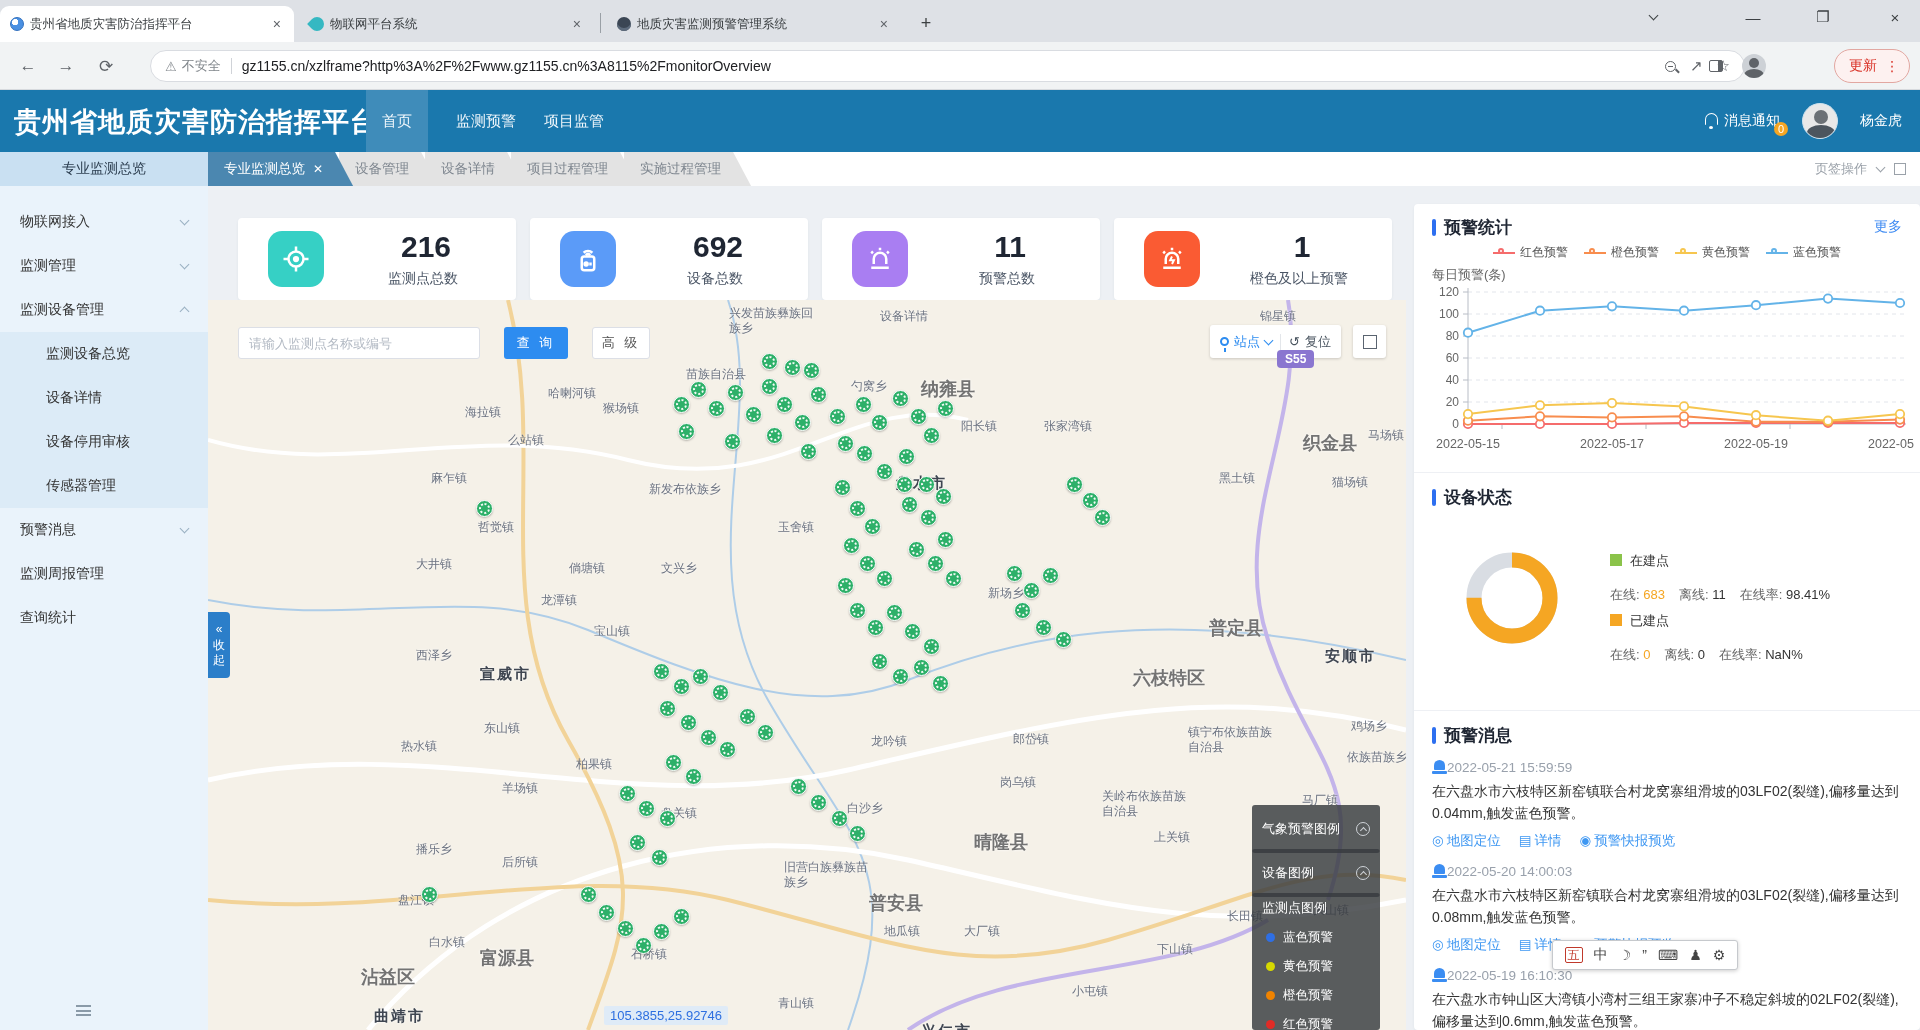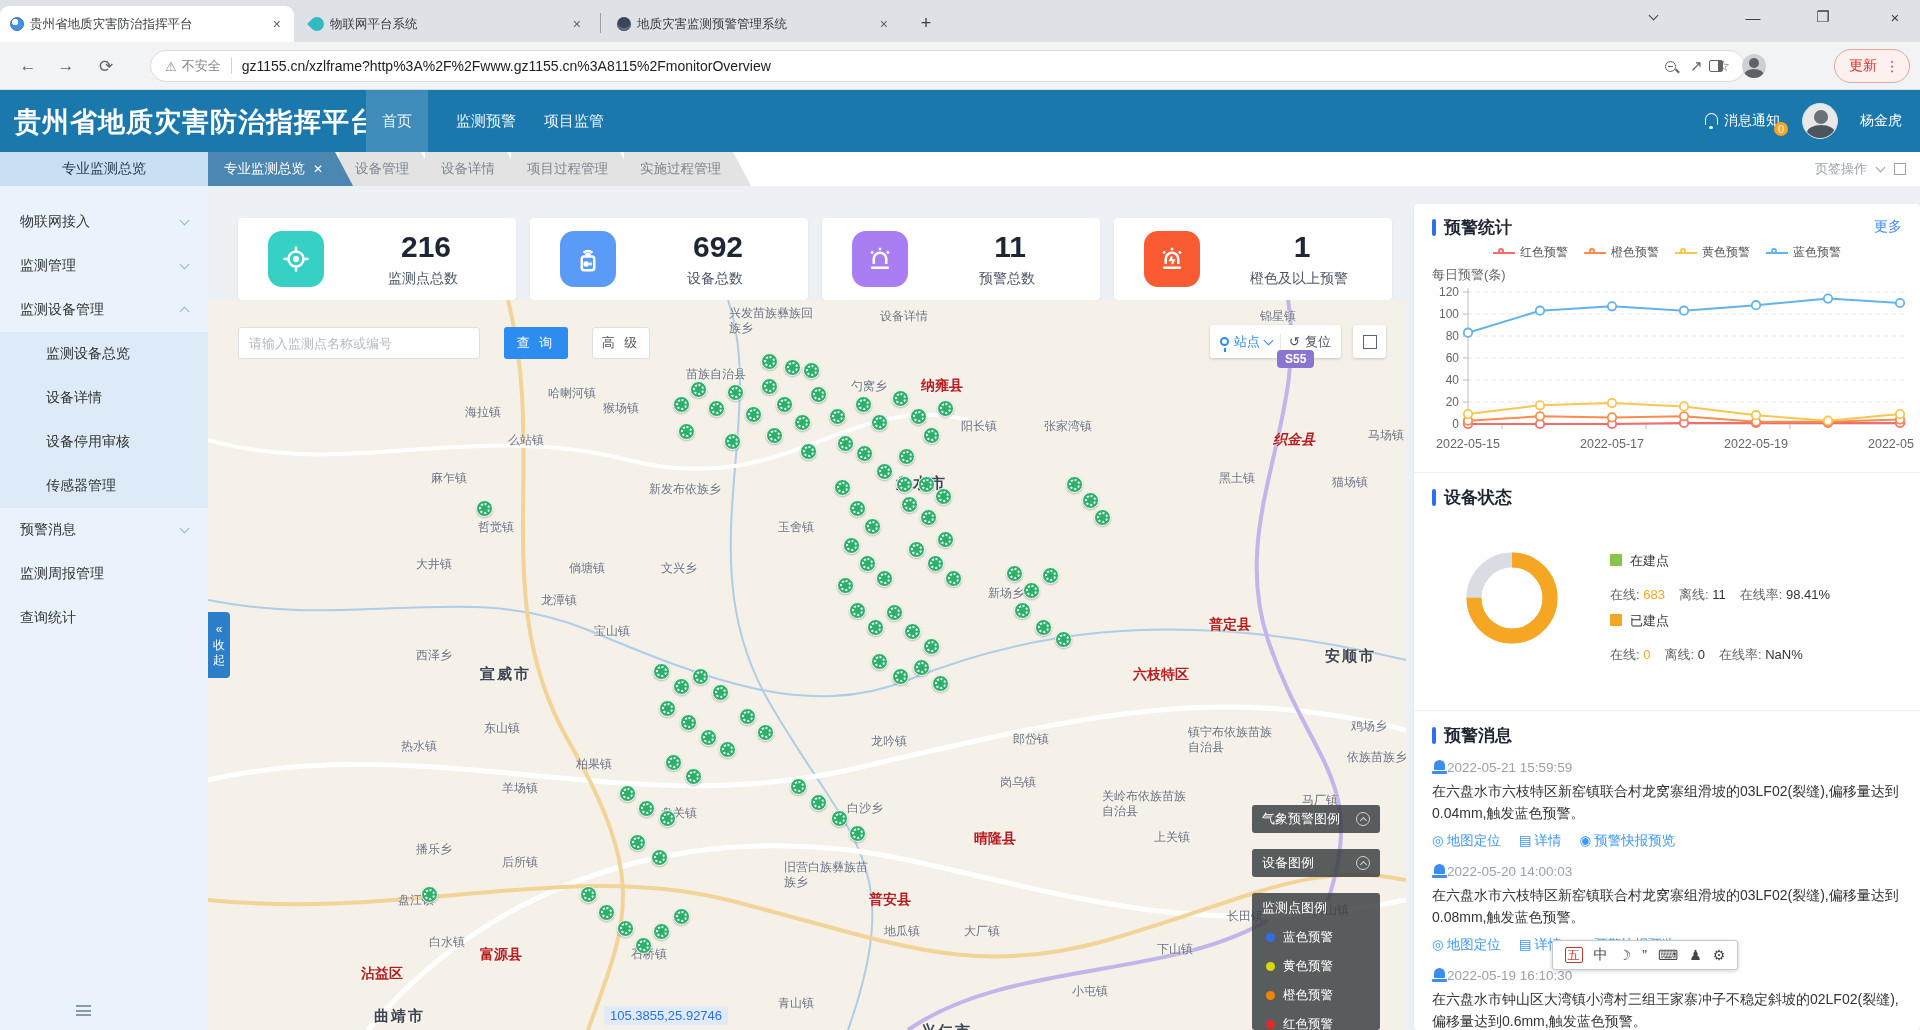--- a/index.html
+++ b/index.html
@@ -73,42 +73,42 @@
   .card{position:absolute;top:32px;width:278px;height:82px;background:#fff;border-radius:4px;box-shadow:0 1px 3px rgba(40,60,90,.06)}
   .stat-icon{position:absolute;left:30px;top:13px;width:56px;height:56px;border-radius:14px;display:flex;align-items:center;justify-content:center}
   .stat-icon svg{width:30px;height:30px}
   .card .num{position:absolute;left:110px;right:12px;top:12px;text-align:center;font-size:30px;font-weight:bold;color:#1f2633}
   .card .lb{position:absolute;left:100px;right:8px;top:52px;text-align:center;font-size:14px;color:#4a5565}
   
   .map{position:absolute;left:0;top:114px;width:1198px;height:730px;background:#f5f1e8;overflow:hidden}
   .map svg.roads{position:absolute;left:0;top:0}
   .mlbl{position:absolute;font-size:12px;color:#6b7280;white-space:nowrap;text-shadow:0 0 3px #fff}
   .mlbl.town2{white-space:normal;width:86px;line-height:1.25}
-  .mlbl.county{font-size:14px;font-weight:bold;color:#b91c1c}
+  .mlbl.county{font-size:18px;font-weight:bold;color:#737373}
   .mlbl.city{font-size:15px;font-weight:bold;color:#3f4651;letter-spacing:2px}
   .mk{position:absolute;width:17px;height:17px;margin:-8px 0 0 -8px;border-radius:50%;background:#2db069;border:1px solid #fff;box-shadow:0 1px 2px rgba(0,0,0,.25)}
   .mk::after{content:'';position:absolute;inset:2px;border:2px dotted rgba(255,255,255,.95);border-radius:50%}
   .msearch{position:absolute;left:30px;top:27px;display:flex;gap:24px}
   .msearch input{width:242px;height:32px;border:1px solid #dcdfe6;border-radius:3px;padding:0 10px;font-size:13px;color:#333;background:#fff;font-family:"Liberation Sans",sans-serif}
   .msearch input::placeholder{color:#b3bac4}
   .btn-q{width:64px;height:32px;background:#2d8cf0;color:#fff;border:none;border-radius:3px;font-size:13px;font-family:"Liberation Sans",sans-serif;letter-spacing:3px}
   .btn-a{width:58px;height:32px;background:#fff;color:#555;border:1px solid #dcdfe6;border-radius:3px;font-size:13px;font-family:"Liberation Sans",sans-serif;letter-spacing:3px}
   .mctl{position:absolute;top:25px;left:1002px;height:33px;background:#fff;border-radius:3px;box-shadow:0 1px 3px rgba(0,0,0,.18);display:flex;align-items:center;padding:0 10px;font-size:13px;gap:8px}
   .mctl .blue{color:#2d8cf0;display:flex;align-items:center;gap:5px}
   .mctl .dark{color:#4a5560;display:flex;align-items:center;gap:5px}
   .mctl .vsep{width:1px;height:16px;background:#e3e6ea}
   .pin{width:9px;height:9px;border-radius:50%;border:2px solid #2d8cf0;position:relative;display:inline-block}
   .pin::after{content:'';position:absolute;left:1.5px;top:9px;width:2px;height:4px;background:#2d8cf0}
   .mfull{position:absolute;top:25px;left:1145px;width:33px;height:33px;background:#fff;border-radius:3px;box-shadow:0 1px 3px rgba(0,0,0,.18);display:flex;align-items:center;justify-content:center}
   .mfull .fsq{border-color:#5a6470;width:14px;height:14px}
   .roadbadge{position:absolute;left:1069px;top:50px;background:#8a76d0;color:#fff;font-size:12px;font-weight:bold;border-radius:4px;padding:2px 8px}
   .collapse-tab{position:absolute;left:0;top:312px;width:22px;height:66px;background:#2b7ec9;color:#fff;border-radius:0 4px 4px 0;display:flex;flex-direction:column;align-items:center;justify-content:center;font-size:12px;line-height:15px;gap:1px}
   .coords{position:absolute;left:396px;top:706px;color:#2d6fe0;font-size:13px;background:rgba(215,232,252,.75);padding:2px 6px;border-radius:2px}
   .lgbox{position:absolute;left:1044px;width:128px;background:rgba(55,58,62,.82);color:#fff;border-radius:3px;font-size:13px}
-  .lgbox .hd{height:28px;display:flex;align-items:center;justify-content:space-between;padding:0 10px}
+  .lgbox .hd{height:48px;display:flex;align-items:center;justify-content:space-between;padding:0 10px}
   .circv{width:14px;height:14px;border:1.3px solid #cfd3d8;border-radius:50%;display:flex;align-items:center;justify-content:center;color:#cfd3d8}
   .circv .cv{width:5px;height:5px;margin-top:2px}
   .lgbox .it{display:flex;align-items:center;gap:8px;padding:6px 14px;font-size:12.5px}
   .dot{width:9px;height:9px;border-radius:50%;flex:none}
   
   .rpanel{position:absolute;left:1206px;top:18px;width:506px;height:826px;background:#fff;border-radius:4px;box-shadow:0 1px 3px rgba(40,60,90,.06);overflow:hidden}
   .sec-t{position:absolute;left:18px;display:flex;align-items:center;gap:8px;font-size:17px;font-weight:bold;color:#1f2633}
   .sec-t::before{content:'';width:4px;height:17px;background:#2d6ff0;border-radius:2px}
   .more{position:absolute;right:18px;color:#3d8af2;font-size:14px}
   .clegend{position:absolute;left:0;right:0;top:40px;display:flex;justify-content:center;gap:16px;font-size:12px;color:#555}
@@ -330,21 +330,21 @@
         <span class="mlbl town" style="left: 340px; top: 85px; font-family: Liberation Serif, serif;">哈喇河镇</span>
         <span class="mlbl town" style="left: 395px; top: 100px;">猴场镇</span>
         <span class="mlbl town" style="left: 478px; top: 66px;">苗族自治县</span>
         <span class="mlbl town" style="left: 257px; top: 104px;">海拉镇</span>
         <span class="mlbl town" style="left: 300px; top: 132px;">么站镇</span>
         <span class="mlbl town" style="left: 223px; top: 170px;">麻乍镇</span>
         <span class="mlbl town" style="left: 643px; top: 78px;">勺窝乡</span>
         <span class="mlbl county" style="left: 713px; top: 77px;">纳雍县</span>
         <span class="mlbl town" style="left: 753px; top: 118px;">阳长镇</span>
         <span class="mlbl town" style="left: 836px; top: 118px;">张家湾镇</span>
-        <span class="mlbl county" style="left: 1065px; top: 131px; font-style: italic;">织金县</span>
+        <span class="mlbl county" style="left: 1095px; top: 131px;">织金县</span>
         <span class="mlbl town" style="left: 1160px; top: 127px;">马场镇</span>
         <span class="mlbl town" style="left: 1011px; top: 170px;">黑土镇</span>
         <span class="mlbl town" style="left: 1124px; top: 174px;">猫场镇</span>
         <span class="mlbl town" style="left: 441px; top: 181px;">新发布依族乡</span>
         <span class="mlbl city" style="left: 688px; top: 174px;">盘水市</span>
         <span class="mlbl town" style="left: 270px; top: 219px;">哲觉镇</span>
         <span class="mlbl town" style="left: 208px; top: 256px;">大井镇</span>
         <span class="mlbl town" style="left: 361px; top: 260px;">倘塘镇</span>
         <span class="mlbl town" style="left: 453px; top: 260px;">文兴乡</span>
         <span class="mlbl town" style="left: 570px; top: 219px;">玉舍镇</span>

